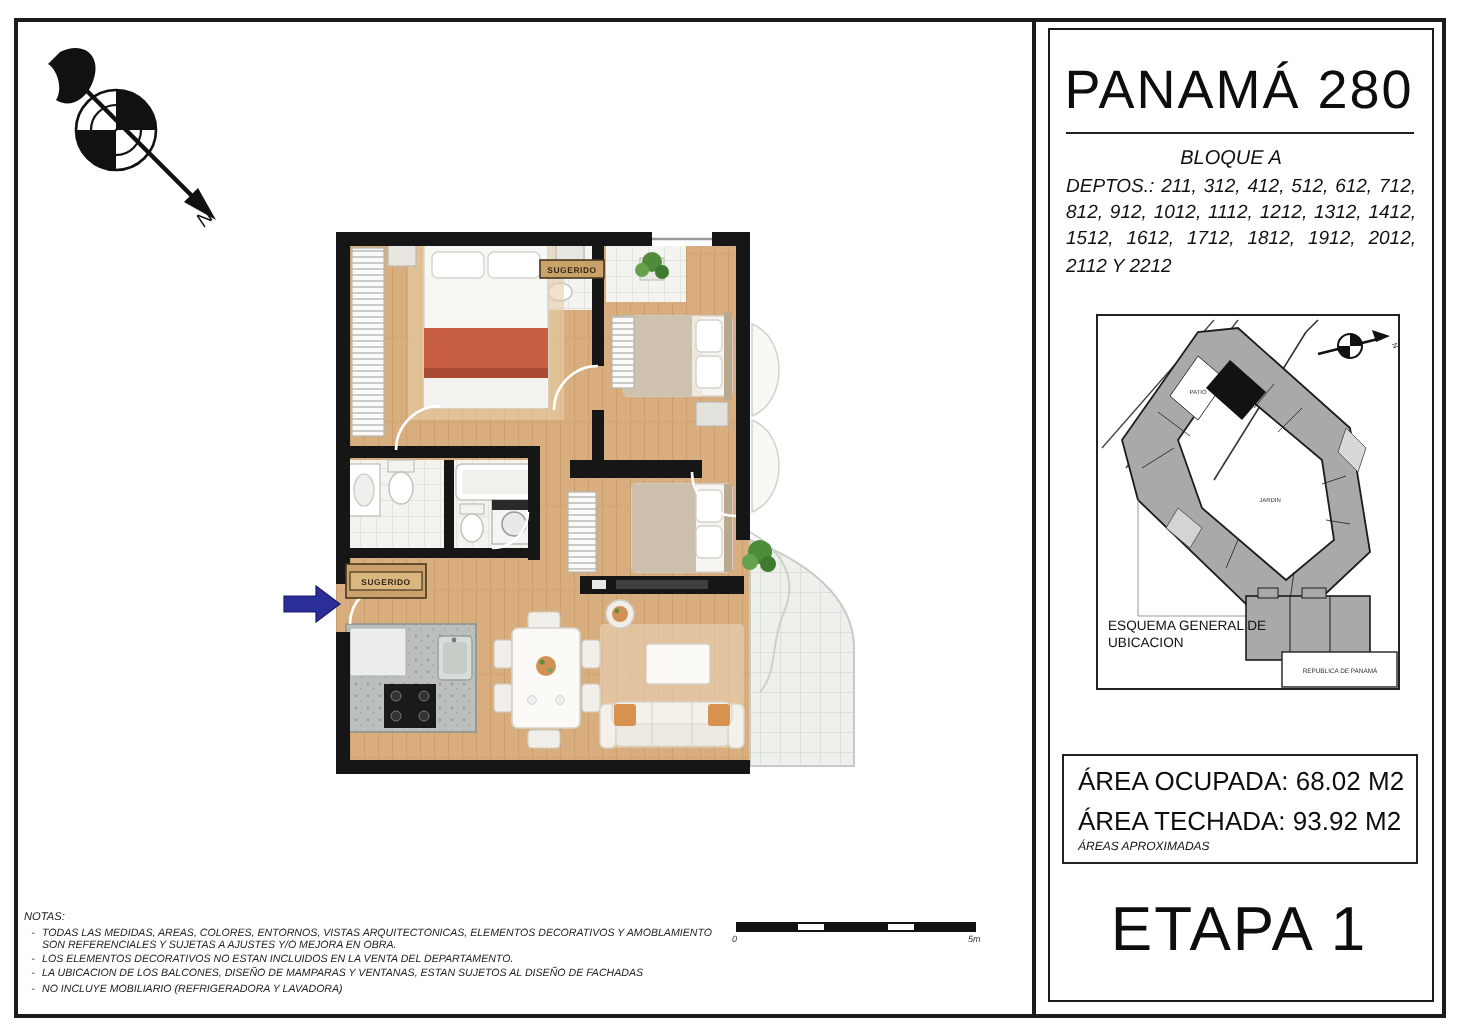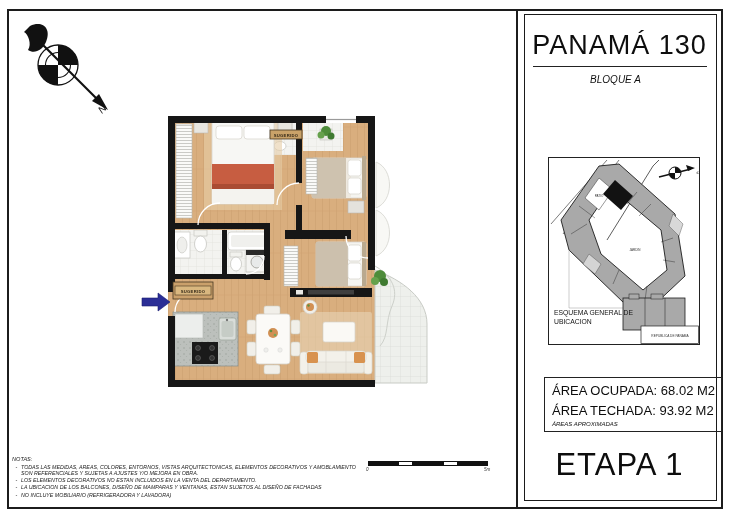--- a/index.html
+++ b/index.html
@@ -11,21 +11,21 @@
   
   .panel-box{position:absolute;left:524px;top:14px;width:191px;height:485px;border:1.5px solid #1a1a1a;}
   .title{position:absolute;left:524px;top:30px;width:191px;text-align:center;
          font-size:27px;letter-spacing:1px;color:#0d0d0d;}
   .title-rule{position:absolute;left:533px;top:66px;width:174px;border-top:1.5px solid #222;}
   .bloque{position:absolute;left:524px;top:74px;width:183px;text-align:center;
           font-style:italic;font-size:10px;}
   .deptos{position:absolute;left:533px;top:87px;width:175px;font-style:italic;
           font-size:9.5px;line-height:13.2px;text-align:justify;}
   .esquema-box{position:absolute;left:548px;top:157px;width:150px;height:186px;border:1px solid #222;background:#fff;}
-  .area-box{position:absolute;left:531px;top:377px;width:176px;height:53px;border:1.2px solid #222;margin-left:13px;}
+  .area-box{position:absolute;left:531px;top:377px;width:176px;height:53px;border:1.2px solid #222;}
   .area-line{margin:5px 0 0 7px;font-size:13px;color:#0d0d0d;}
   .area-note{margin:3px 0 0 7px;font-size:6px;font-style:italic;}
   .etapa-big{position:absolute;left:524px;top:447px;width:191px;text-align:center;
              font-size:31px;letter-spacing:1px;color:#0d0d0d;}
   
   .notes{position:absolute;left:12px;top:456px;width:352px;font-style:italic;color:#222;}
   .notes-heading{font-size:5.6px;margin-bottom:1.5px;}
   .note-item{display:flex;font-size:5.3px;line-height:6.2px;margin-bottom:1.2px;}
   .note-dash{width:9px;flex:none;text-align:center;}
   .note-text{flex:1;}
@@ -276,23 +276,24 @@
       <div class="bar-seg bar-w" style="width:15px"></div>
       <div class="bar-seg bar-b" style="width:30px"></div>
       <div class="bar-seg bar-w" style="width:15px"></div>
       <div class="bar-seg bar-b" style="width:30px"></div>
     </div>
     <span class="bar-lab" style="left:-2px">0</span>
     <span class="bar-lab" style="left:116px">5m</span>
   </div>
 
   <div class="panel-box"></div>
-  <div class="title">PANAMÁ 130</div>
+  <div class="title">PANAMÁ 280</div>
   <div class="title-rule"></div>
   <div class="bloque">BLOQUE A</div>
+  <div class="deptos">DEPTOS.: 211, 312, 412, 512, 612, 712, 812, 912, 1012, 1112, 1212, 1312, 1412, 1512, 1612, 1712, 1812, 1912, 2012, 2112 Y 2212</div>
 
   <div class="esquema-box">
     <svg width="150" height="186" viewBox="0 0 150 186">
 
       <line x1="2" y1="66" x2="58" y2="2" stroke="#444" stroke-width="0.7"></line>
       <line x1="14" y1="76" x2="70" y2="2" stroke="#444" stroke-width="0.7"></line>
       <text transform="translate(26,46) rotate(-50)" font-size="3.2" fill="#555">PEDRO HERAUD</text>
 
       <line x1="104" y1="8" x2="58" y2="82" stroke="#333" stroke-width="0.8"></line>
       <line x1="104" y1="8" x2="110" y2="2" stroke="#333" stroke-width="0.8"></line>

